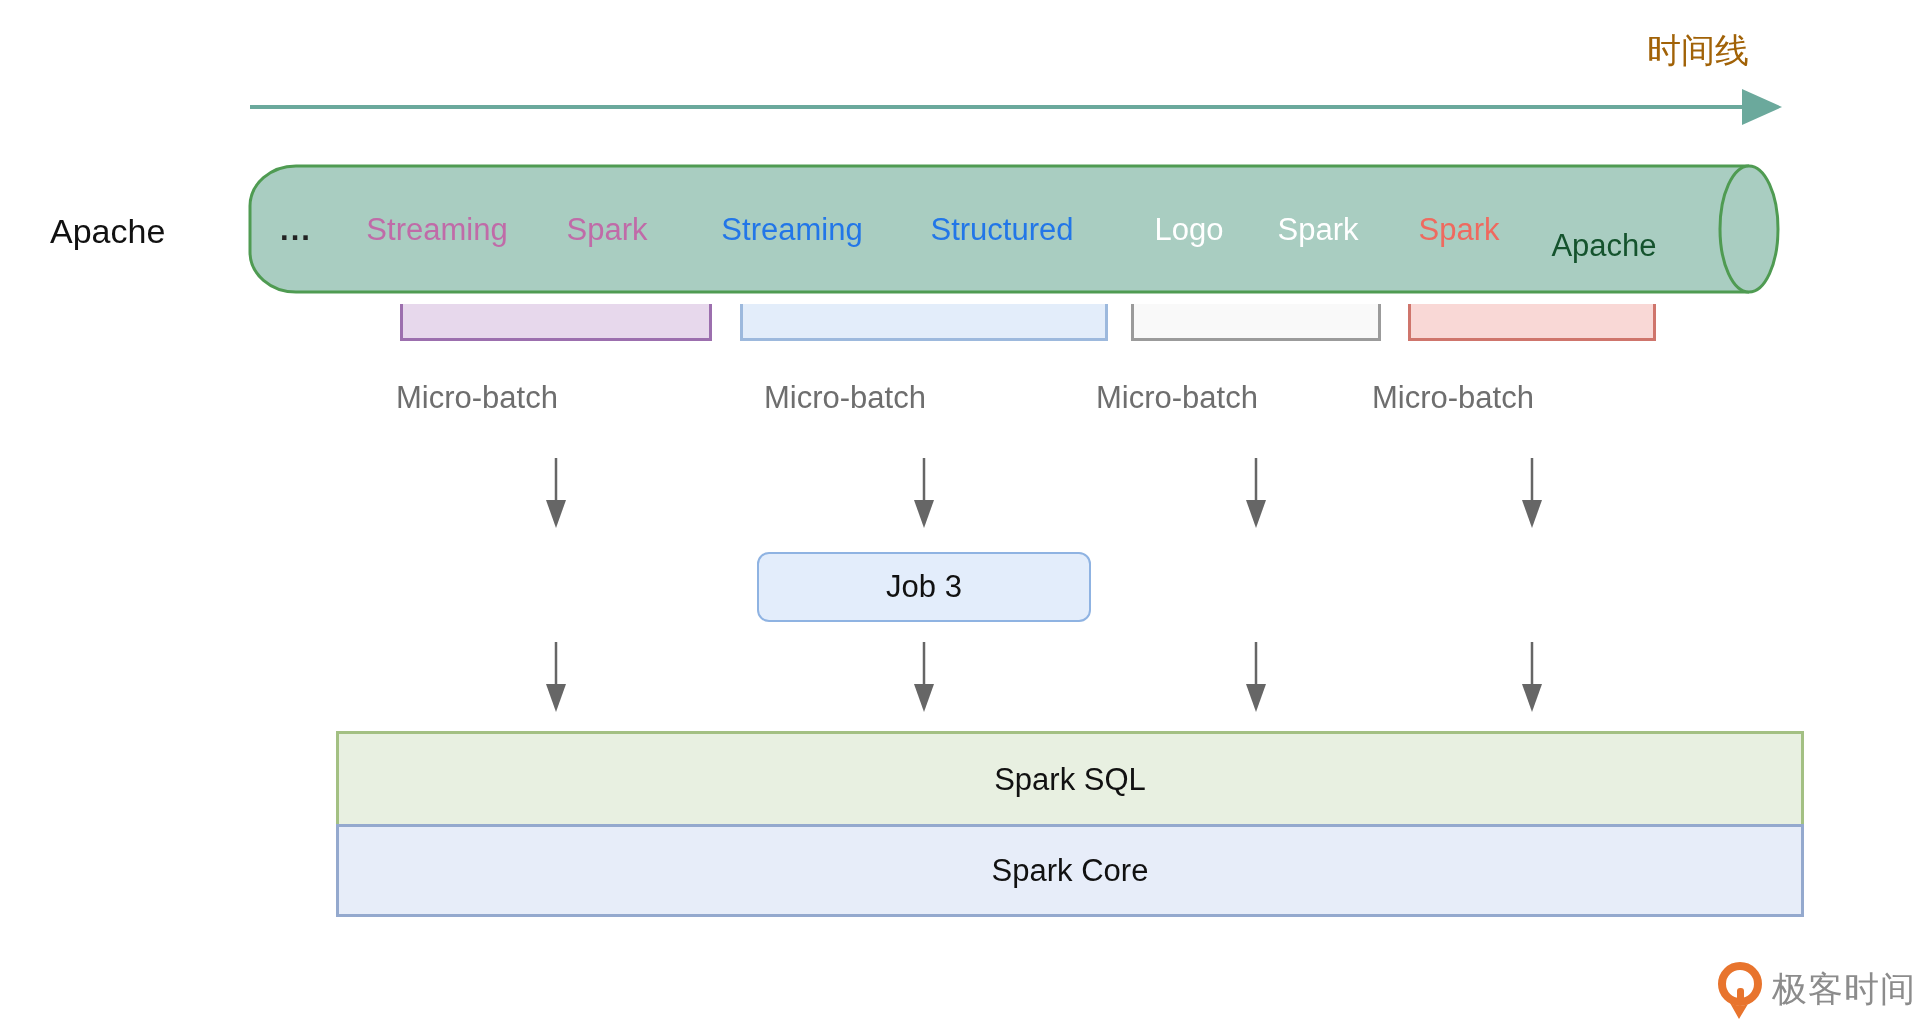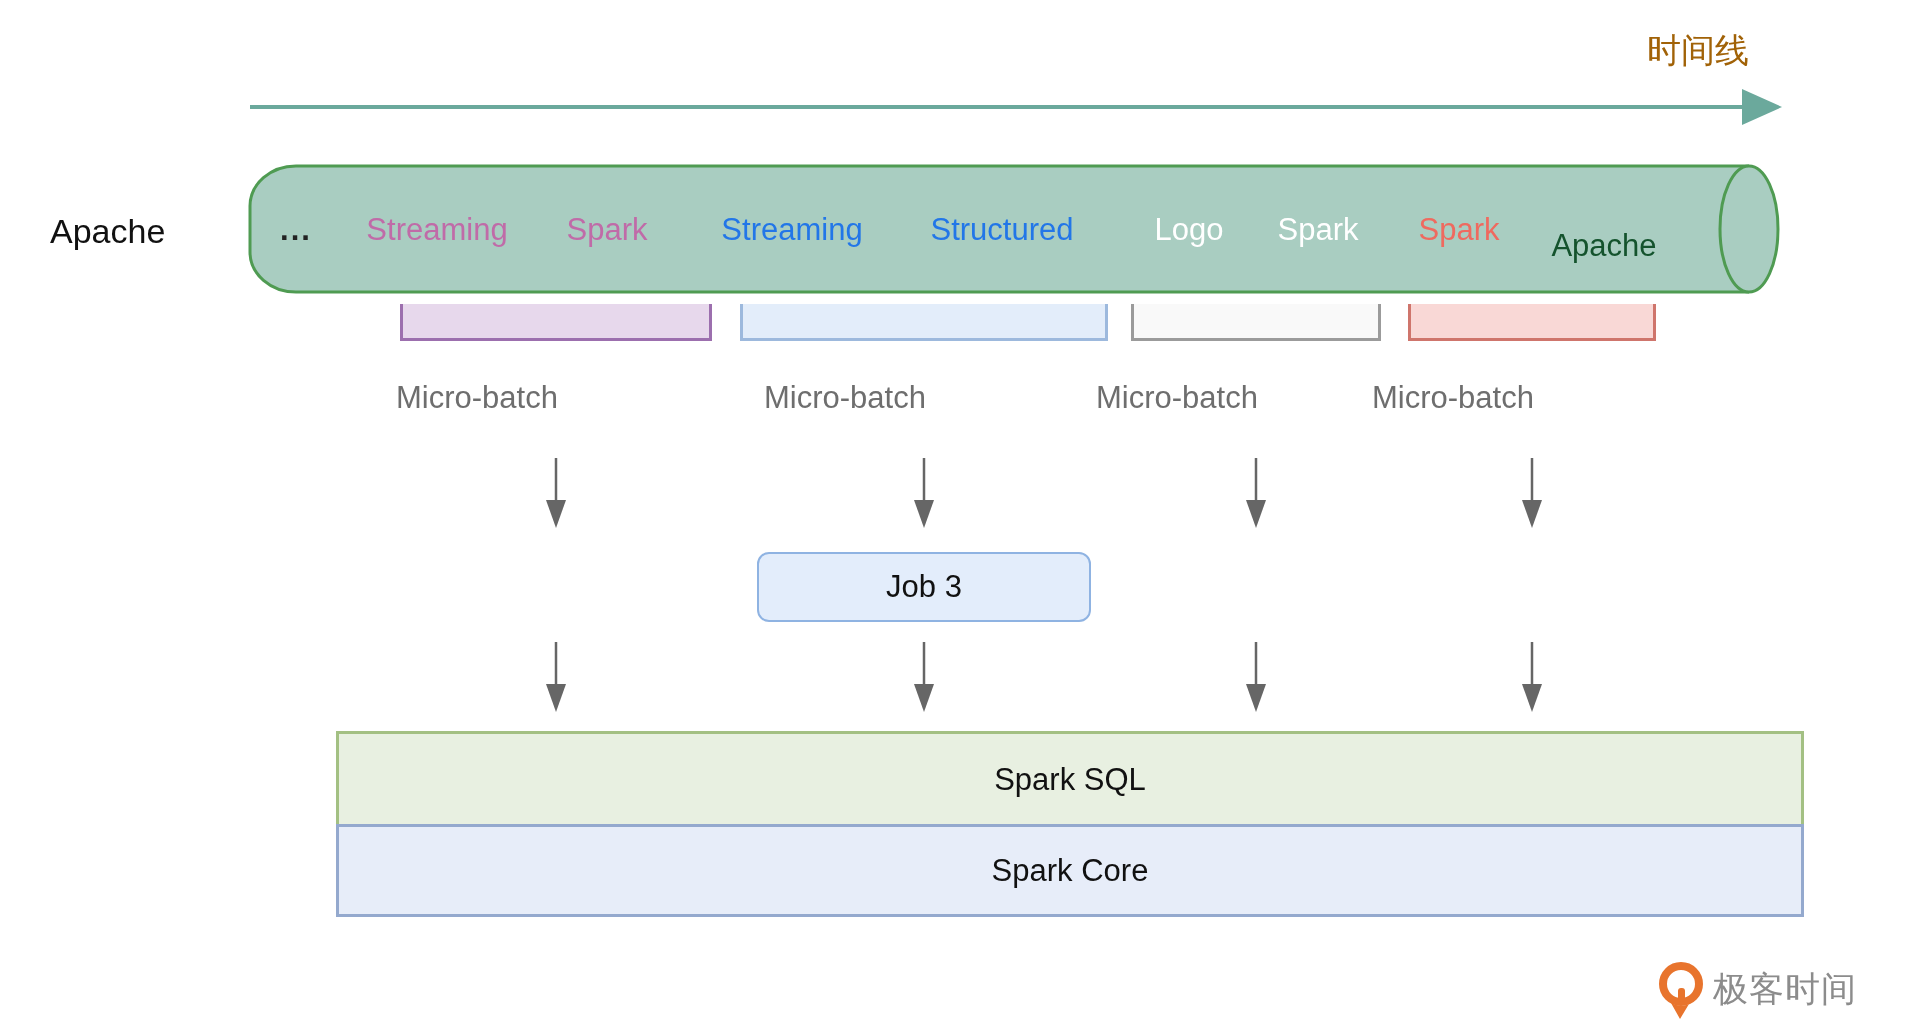--- a/index.html
+++ b/index.html
@@ -46,21 +46,21 @@
   .job2 { left:924px;  width:334px; background:var(--job2-fill); border-color:var(--job2-border); }
   .job3 { left:1256px; width:214px; background:var(--job3-fill); border-color:var(--job3-border); }
   .job4 { left:1532px; width:218px; background:var(--job4-fill); border-color:var(--job4-border); }
 
   
   .layer { position:absolute; left:309px; width:1468px; display:flex; align-items:center; justify-content:center; font-size:31px; color:#111111;margin-left:27px; }
   .layer-sql  { top:731px; height:94px; background:var(--sql-fill);  border:3px solid var(--sql-border); border-bottom:none; }
   .layer-core { top:824px; height:93px; background:var(--core-fill); border:3px solid var(--core-border); }
 
   
-  .brand { position:absolute; left:1653px; top:958px; display:flex; align-items:center; gap:4px;justify-content:flex-end; }
+  .brand { position:absolute; left:1712px; top:958px; display:flex; align-items:center; gap:4px;justify-content:flex-end; }
   .brand-text { font-size:35px; color:var(--brand-text); letter-spacing:1px; }
 </style>
 </head>
 <body>
 
 <div class="canvas">
 
   <div class="timeline-label">时间线</div>
   <svg class="timeline-arrow" width="1540" height="44" viewBox="0 0 1540 44">
     <line class="tl-line" x1="2" y1="22" x2="1498" y2="22"></line>

